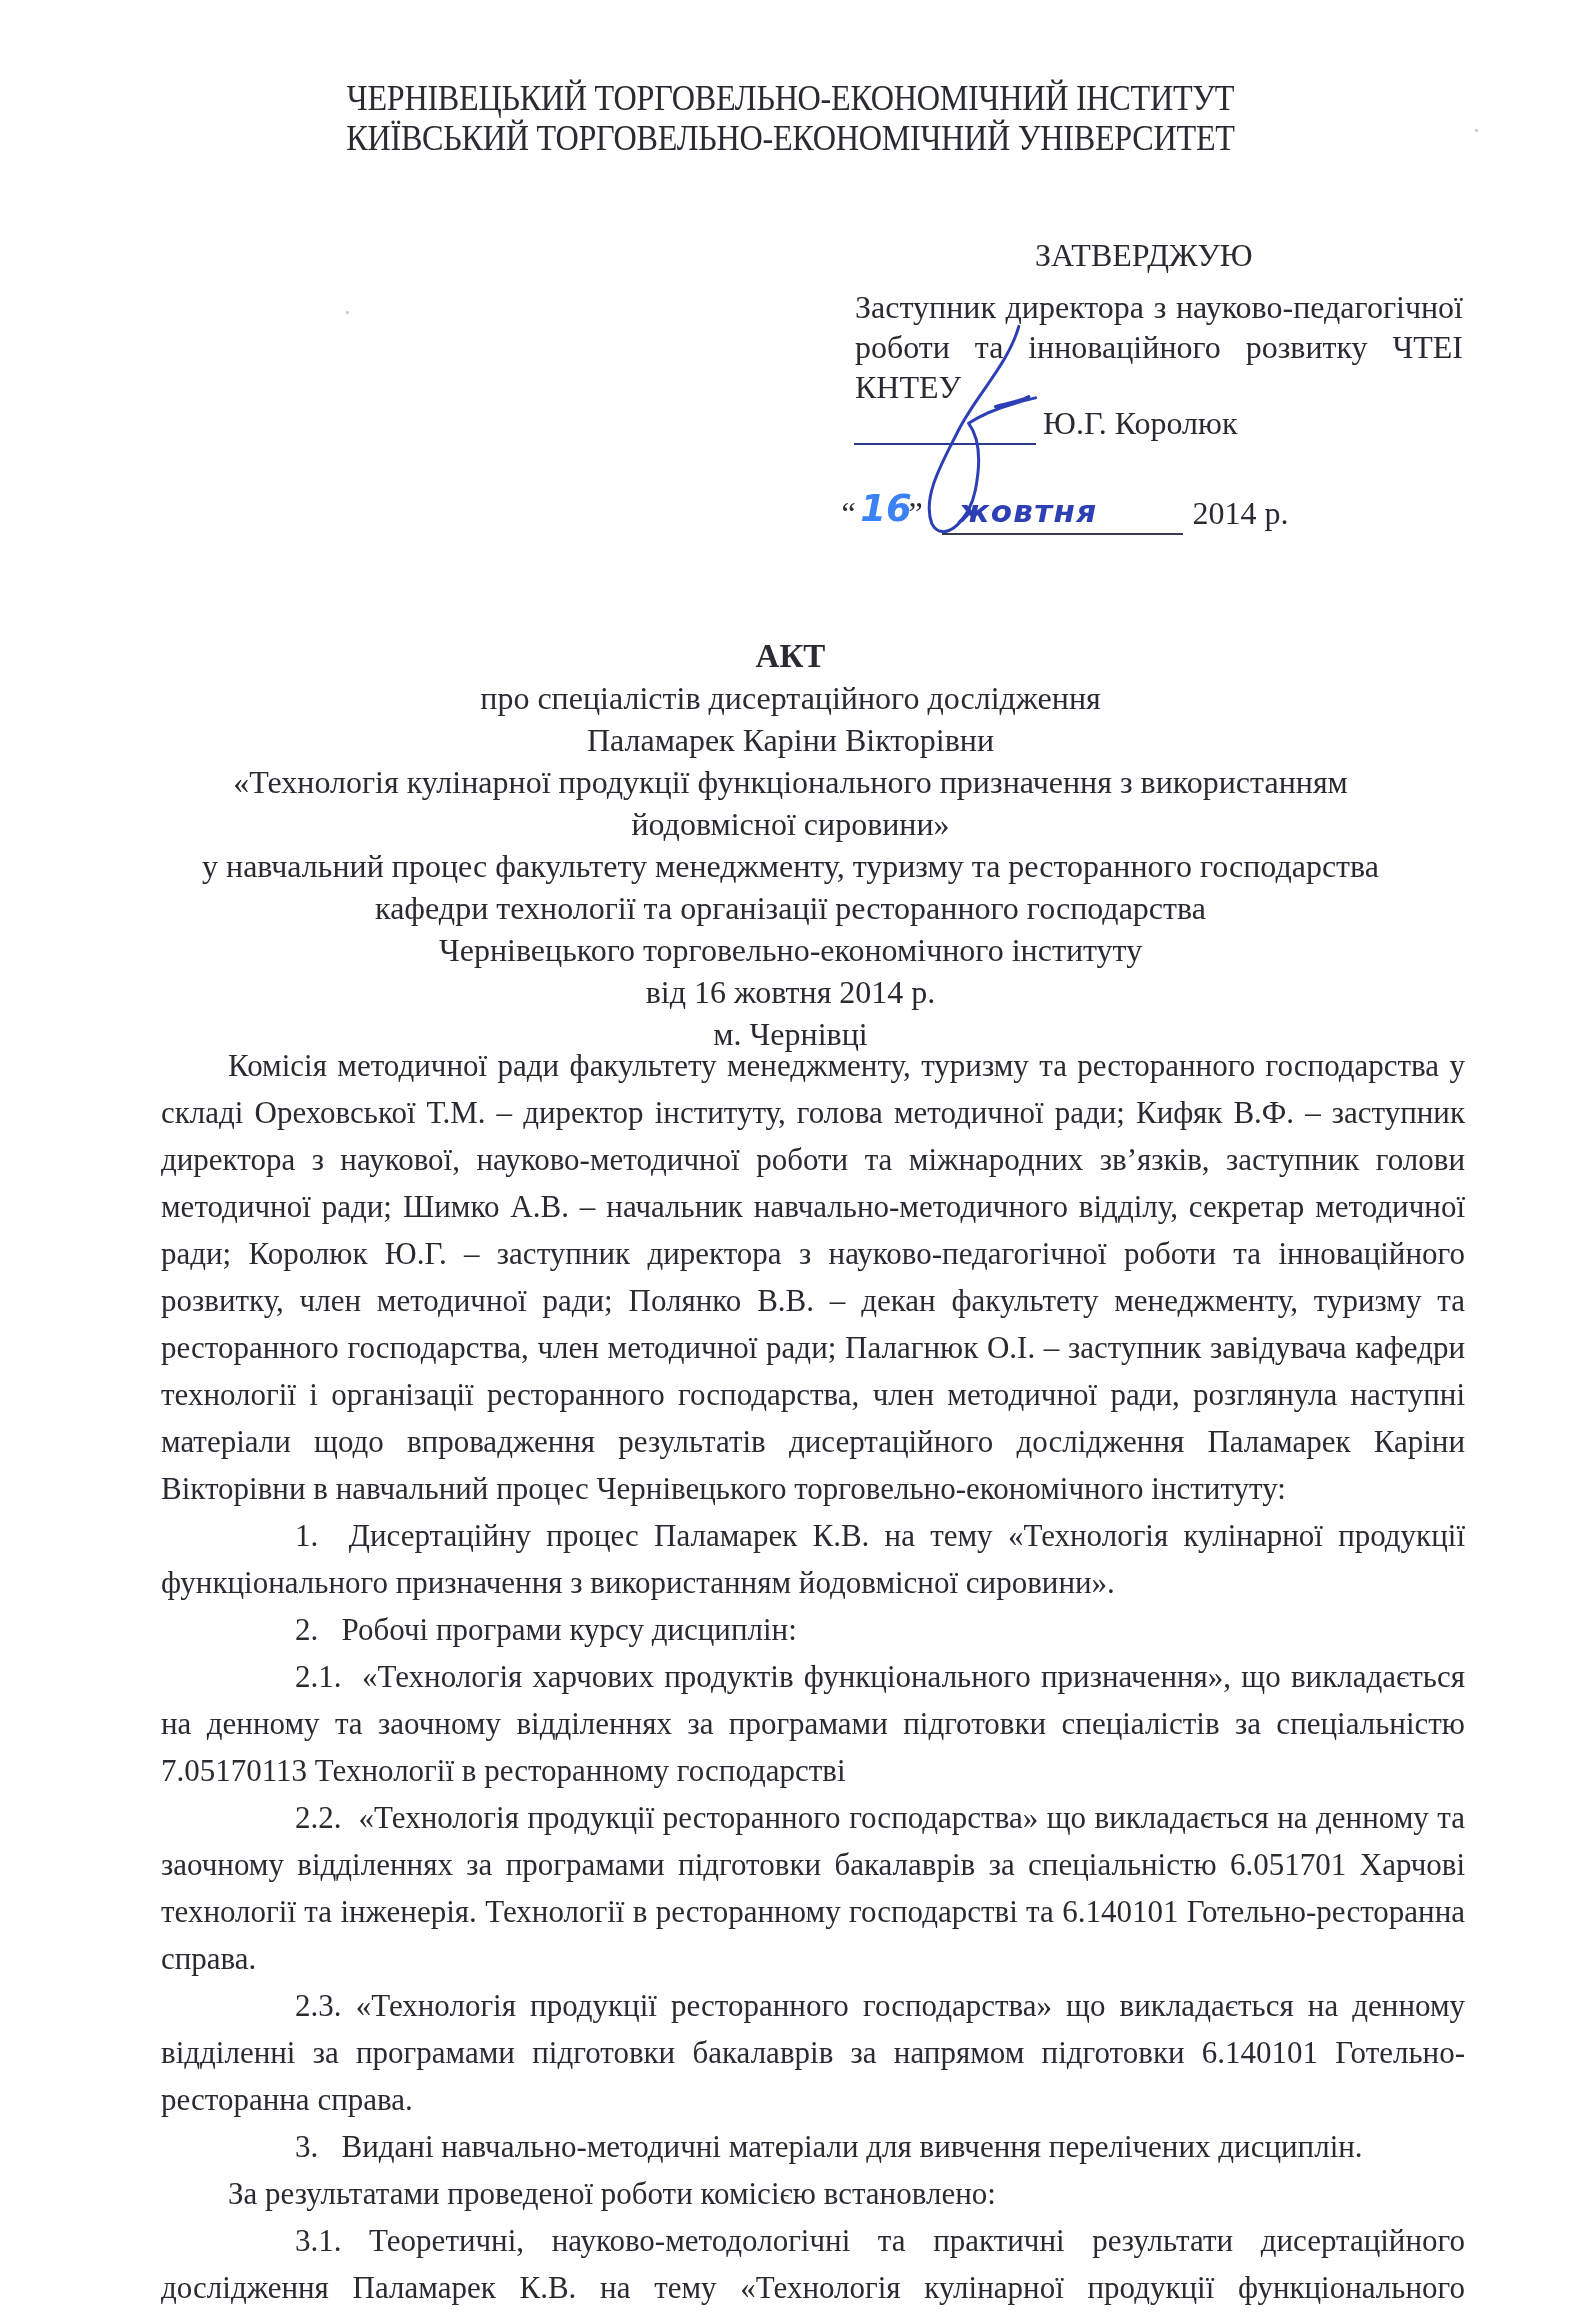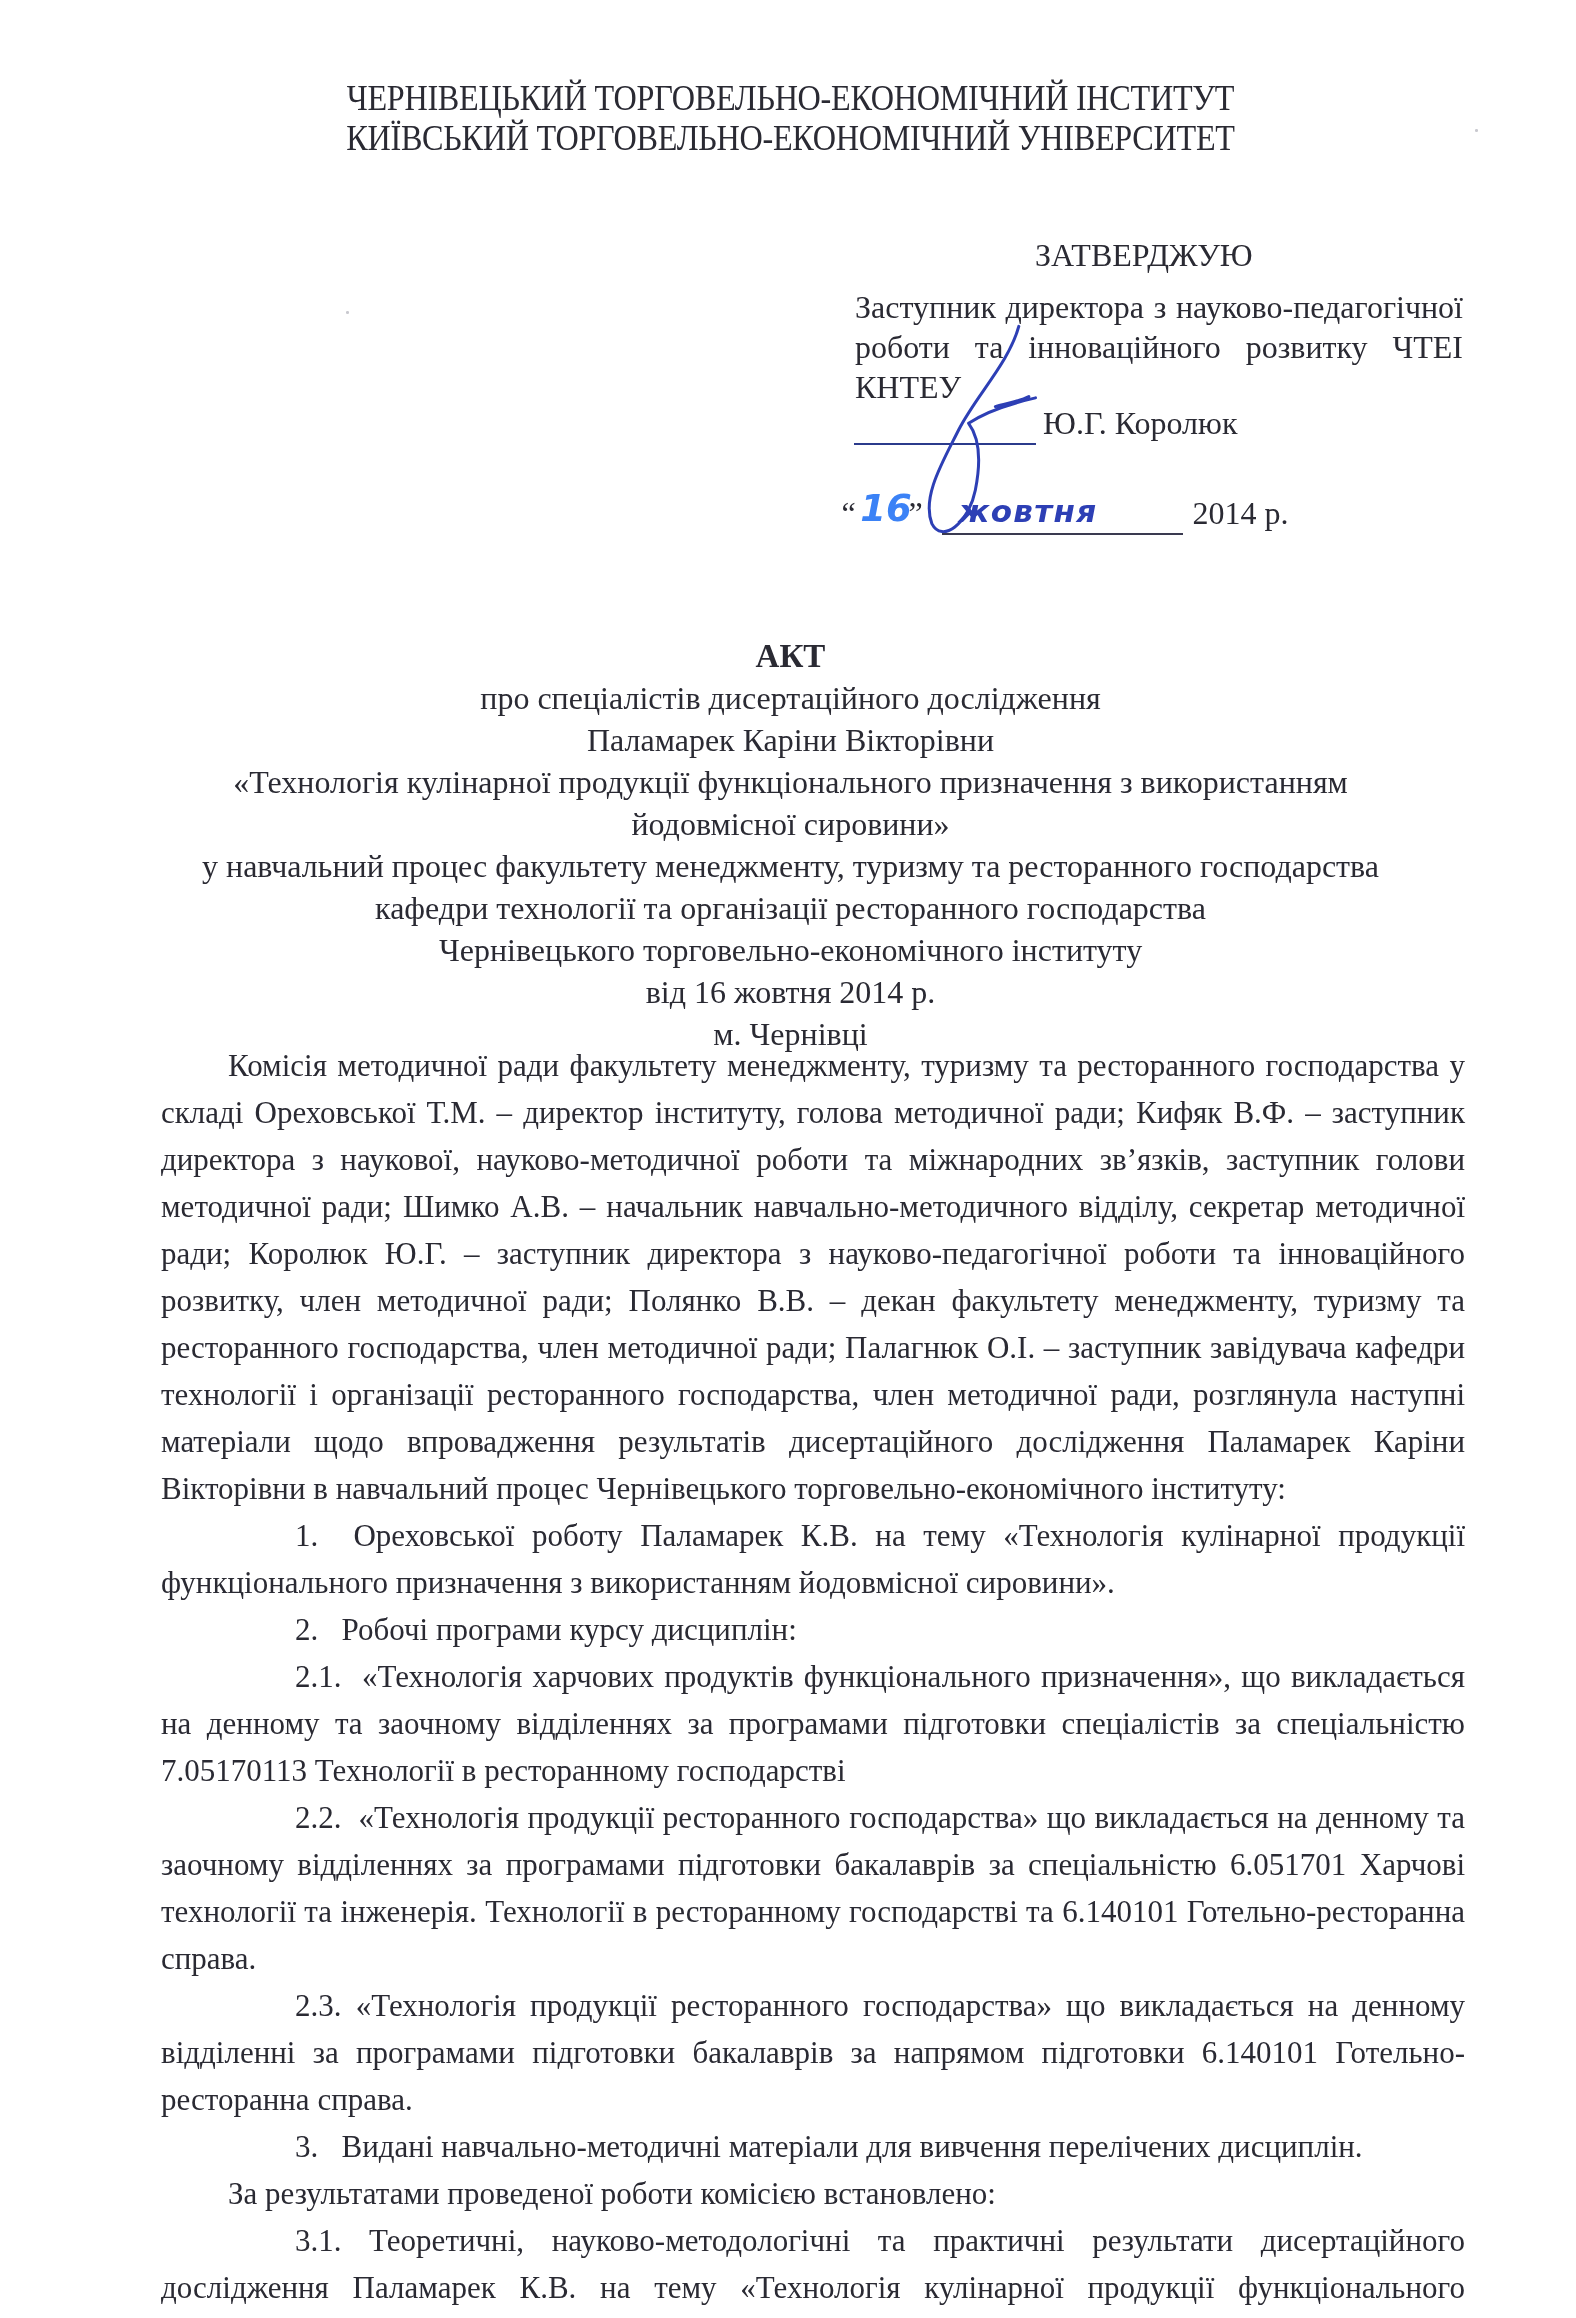--- a/index.html
+++ b/index.html
@@ -98,21 +98,21 @@
     <div>кафедри технології та організації ресторанного господарства</div>
     <div>Чернівецького торговельно-економічного інституту</div>
     <div>від 16 жовтня 2014 р.</div>
     <div>м. Чернівці</div>
   </div>
 
   <div class="body-text">
     <p>Комісія методичної ради факультету менеджменту, туризму та ресторанного господарства у складі Ореховської Т.М. – директор інституту, голова методичної ради; Кифяк В.Ф. – заступник  директора з наукової, науково-методичної роботи та міжнародних зв’язків, заступник голови методичної ради; Шимко А.В. – начальник навчально-методичного відділу, секретар методичної ради; Королюк Ю.Г. – заступник  директора з науково-педагогічної роботи та інноваційного розвитку, член методичної ради; Полянко В.В. – декан факультету менеджменту, туризму та ресторанного господарства, член методичної ради; Палагнюк О.І. – заступник завідувача кафедри технології і організації ресторанного господарства, член методичної ради, розглянула наступні матеріали щодо впровадження результатів дисертаційного дослідження Паламарек Каріни Вікторівни в навчальний процес Чернівецького торговельно-економічного інституту:</p>
 
     <p>
-      <span class="num">1.</span>&nbsp;&nbsp;<span>Ореховської роботу Паламарек К.В. на тему «Технологія кулінарної продукції функціонального призначення з використанням йодовмісної сировини».</span>
+      <span class="num">1.</span>&nbsp;&nbsp;<span>Дисертаційну процес Паламарек К.В. на тему «Технологія кулінарної продукції функціонального призначення з використанням йодовмісної сировини».</span>
     </p>
     <p>
       <span class="num">2.</span>&nbsp;&nbsp;&nbsp;<span>Робочі програми курсу дисциплін:</span>
     </p>
     <p>
       <span class="num">2.1.</span>&nbsp;&nbsp;<span>«Технологія харчових продуктів функціонального призначення», що викладається на денному та заочному відділеннях за програмами підготовки спеціалістів за спеціальністю 7.05170113 Технології в ресторанному господарстві</span>
     </p>
     <p>
       <span class="num">2.2.</span>&nbsp;&nbsp;<span>«Технологія продукції ресторанного господарства» що викладається на денному та заочному відділеннях за програмами підготовки бакалаврів за спеціальністю 6.051701 Харчові технології та інженерія. Технології в ресторанному господарстві та 6.140101 Готельно-ресторанна справа.</span>
     </p>

